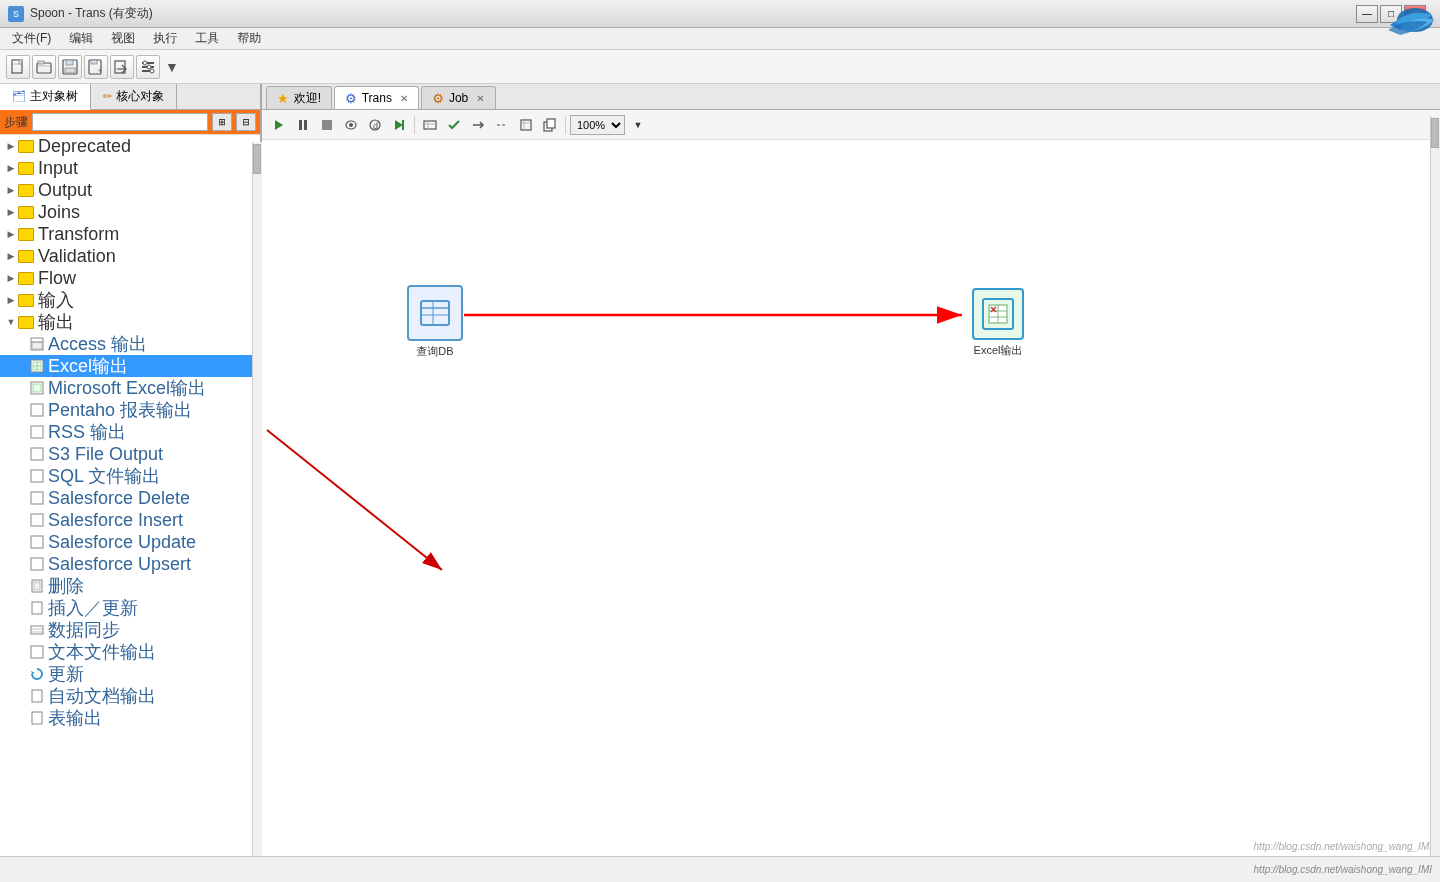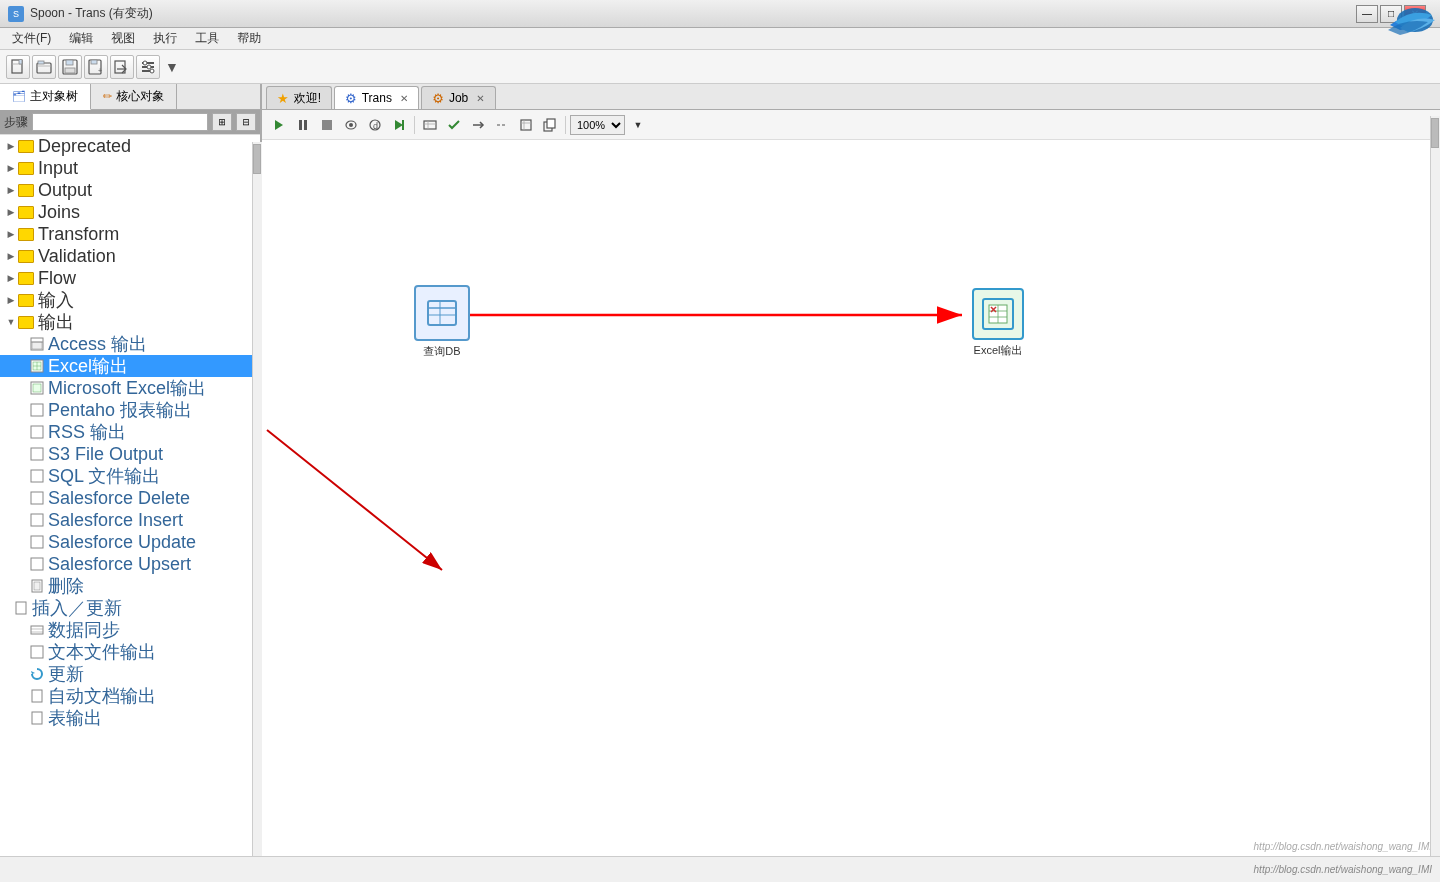--- a/index.html
+++ b/index.html
@@ -86,21 +86,21 @@
     }
     .left-tab.active { background: #fff; border-bottom: 1px solid #fff; margin-bottom: -1px; }
 
     
     #search-bar {
       display: flex;
       align-items: center;
       padding: 3px 4px;
       border-bottom: 1px solid #ddd;
       gap: 4px;
-      background: #a3a3a3;
+      background: #f97316;
     }
     #search-label { font-size: 12px; color: #333; white-space: nowrap; }
     #search-input {
       flex: 1;
       height: 18px;
       border: 1px solid #aaa;
       font-size: 11px;
       padding: 0 3px;
     }
     .search-icon-btn { width: 20px; height: 18px; border: 1px solid #aaa; background: #e8e8e8; cursor: pointer; display: flex; align-items: center; justify-content: center; font-size: 10px; }
@@ -511,21 +511,21 @@
       </div>
       <div class="tree-item" style="padding-left:30px;">
         <span class="tree-file-icon">
           <svg width="14" height="14" viewBox="0 0 14 14">
               <rect x="2" y="1" width="10" height="12" fill="white" stroke="#888" stroke-width="1"></rect>
               <rect x="4" y="3" width="6" height="8" fill="#f0f0f0" stroke="#888" stroke-width="0.5"></rect>
             </svg>
         </span>
         <span class="tree-label">删除</span>
       </div>
-      <div class="tree-item" style="padding-left:14px;">
+      <div class="tree-item" style="padding-left:30px;">
         <span class="tree-file-icon">
           <svg width="14" height="14" viewBox="0 0 14 14">
               <rect x="2" y="1" width="10" height="12" fill="white" stroke="#888" stroke-width="1"></rect>
             </svg>
         </span>
         <span class="tree-label">插入／更新</span>
       </div>
       <div class="tree-item" style="padding-left:30px;">
         <span class="tree-file-icon">
           <svg width="14" height="14" viewBox="0 0 14 14">
@@ -691,21 +691,21 @@
       <svg id="canvas-arrow" xmlns="http://www.w3.org/2000/svg">
 
         <defs>
           <marker id="arrowhead" markerWidth="10" markerHeight="7" refX="10" refY="3.5" orient="auto">
             <polygon points="0 0, 10 3.5, 0 7" fill="red"></polygon>
           </marker>
         </defs>
         <line x1="202" y1="175" x2="700" y2="175" stroke="red" stroke-width="2.5" marker-end="url(#arrowhead)"></line>
       </svg>
 
-      <div class="canvas-node" style="left:152px;top:145px;">
+      <div class="canvas-node" style="left:145px;top:145px;">
         <div class="node-box">
 
           <svg width="36" height="36" viewBox="0 0 36 36">
             <rect x="4" y="6" width="28" height="24" rx="2" fill="#e8f0ff" stroke="#5599cc" stroke-width="2"></rect>
             <line x1="4" y1="13" x2="32" y2="13" stroke="#5599cc" stroke-width="1.5"></line>
             <line x1="4" y1="20" x2="32" y2="20" stroke="#5599cc" stroke-width="1"></line>
             <line x1="16" y1="6" x2="16" y2="30" stroke="#5599cc" stroke-width="1"></line>
           </svg>
         </div>
         <div class="node-label">查询DB</div>

